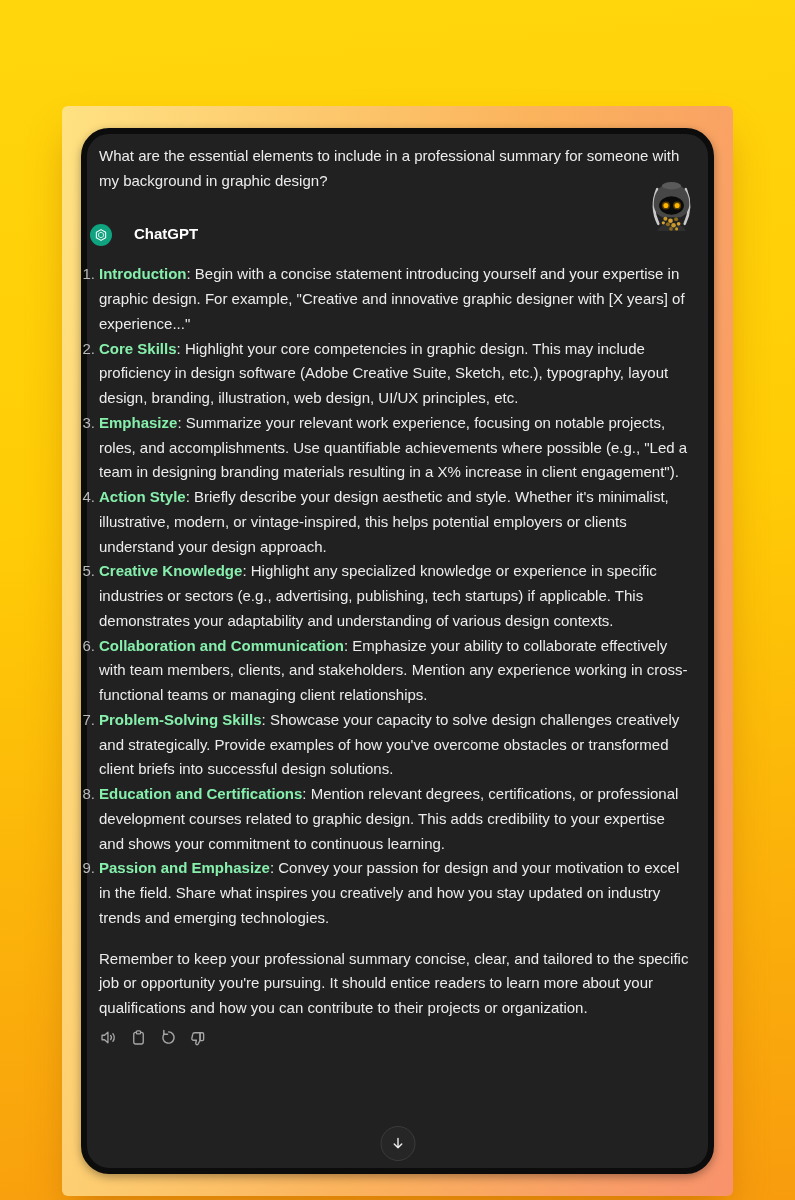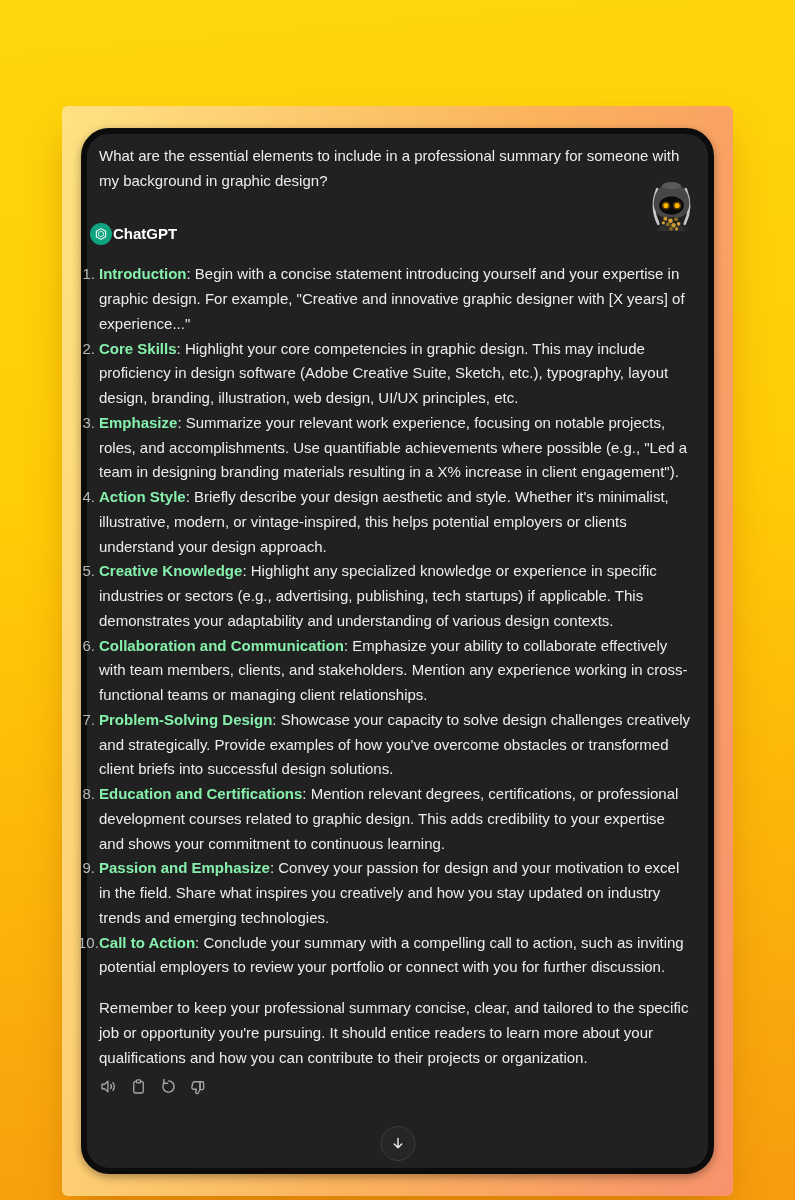--- a/index.html
+++ b/index.html
@@ -17,21 +17,21 @@
   }
   .card{
     position:absolute;left:19px;right:19px;top:22px;bottom:22px;
     background:#212121;border:6px solid #0C0C0C;border-radius:28px;
     box-sizing:border-box;padding:4px 16px 8px 12px;
     color:#ECECEC;font-size:15px;line-height:1.65;
     box-shadow:0 3px 10px rgba(0,0,0,.35);
   }
   .question{margin:6px 0 0 0;max-width:600px;color:#ECECEC;}
   .ninja{position:absolute;top:44px;right:8px;width:57px;height:57px;}
-  .asst-header{display:flex;align-items:center;gap:1px;margin:28px 0 0 -9px;}
+  .asst-header{display:flex;align-items:flex-end;gap:22px;margin:28px 0 0 -9px;}
   .logo{width:22px;height:22px;border-radius:50%;background:#10A37F;
         display:flex;align-items:center;justify-content:center;flex:0 0 22px;}
   .asst-name{font-weight:bold;color:#FFFFFF;}
   .intro{margin:4px 0 0 0;max-width:600px;}
   ol.rlist{list-style:none;margin:16px 0 0 0;padding:0;max-width:602px;}
   ol.rlist li{position:relative;margin:0;}
   .num{position:absolute;left:-21px;top:0;width:17px;text-align:right;color:#B9B9B9;}
   .t{font-weight:bold;color:#86efac;}
   .closing{margin:16px 0 0 0;max-width:600px;}
   .footer{display:flex;align-items:center;gap:11px;margin-top:7px;color:#A6A6A6;}
@@ -116,37 +116,33 @@
     <span class="t">Creative Knowledge</span><span class="d">: Highlight any specialized knowledge or experience in specific industries or sectors (e.g., advertising, publishing, tech startups) if applicable. This demonstrates your adaptability and understanding of various design contexts.</span>
   </li>
 
   <li>
     <span class="num">6.</span>
     <span class="t">Collaboration and Communication</span><span class="d">: Emphasize your ability to collaborate effectively with team members, clients, and stakeholders. Mention any experience working in cross-functional teams or managing client relationships.</span>
   </li>
 
   <li>
     <span class="num">7.</span>
-    <span class="t">Problem-Solving Design</span><span class="d">: Showcase your capacity to solve design challenges creatively and strategically. Provide examples of how you've overcome obstacles or transformed client briefs into successful design solutions.</span>
+    <span class="t">Problem-Solving Skills</span><span class="d">: Showcase your capacity to solve design challenges creatively and strategically. Provide examples of how you've overcome obstacles or transformed client briefs into successful design solutions.</span>
   </li>
 
   <li>
     <span class="num">8.</span>
     <span class="t">Education and Certifications</span><span class="d">: Mention relevant degrees, certifications, or professional development courses related to graphic design. This adds credibility to your expertise and shows your commitment to continuous learning.</span>
   </li>
 
   <li>
     <span class="num">9.</span>
     <span class="t">Passion and Emphasize</span><span class="d">: Convey your passion for design and your motivation to excel in the field. Share what inspires you creatively and how you stay updated on industry trends and emerging technologies.</span>
   </li>
 
-  <li>
-    <span class="num">10.</span>
-    <span class="t">Call to Action</span><span class="d">: Conclude your summary with a compelling call to action, such as inviting potential employers to review your portfolio or connect with you for further discussion.</span>
-  </li>
 </ol>
 
     <p class="closing">Remember to keep your professional summary concise, clear, and tailored to the specific job or opportunity you're pursuing. It should entice readers to learn more about your qualifications and how you can contribute to their projects or organization.</p>
 
     <div class="footer">
       <svg class="ficon" viewBox="0 0 20 20">
         <path d="M3.2 7.6 H5.8 L9.4 4.4 V15.6 L5.8 12.4 H3.2 Z" fill="none" stroke="currentColor" stroke-width="1.4" stroke-linejoin="round"></path>
         <path d="M12.2 7.8 a3.4 3.4 0 0 1 0 4.4" fill="none" stroke="currentColor" stroke-width="1.4" stroke-linecap="round"></path>
         <path d="M14.6 6 a6.6 6.6 0 0 1 0 8" fill="none" stroke="currentColor" stroke-width="1.4" stroke-linecap="round"></path>
       </svg>

